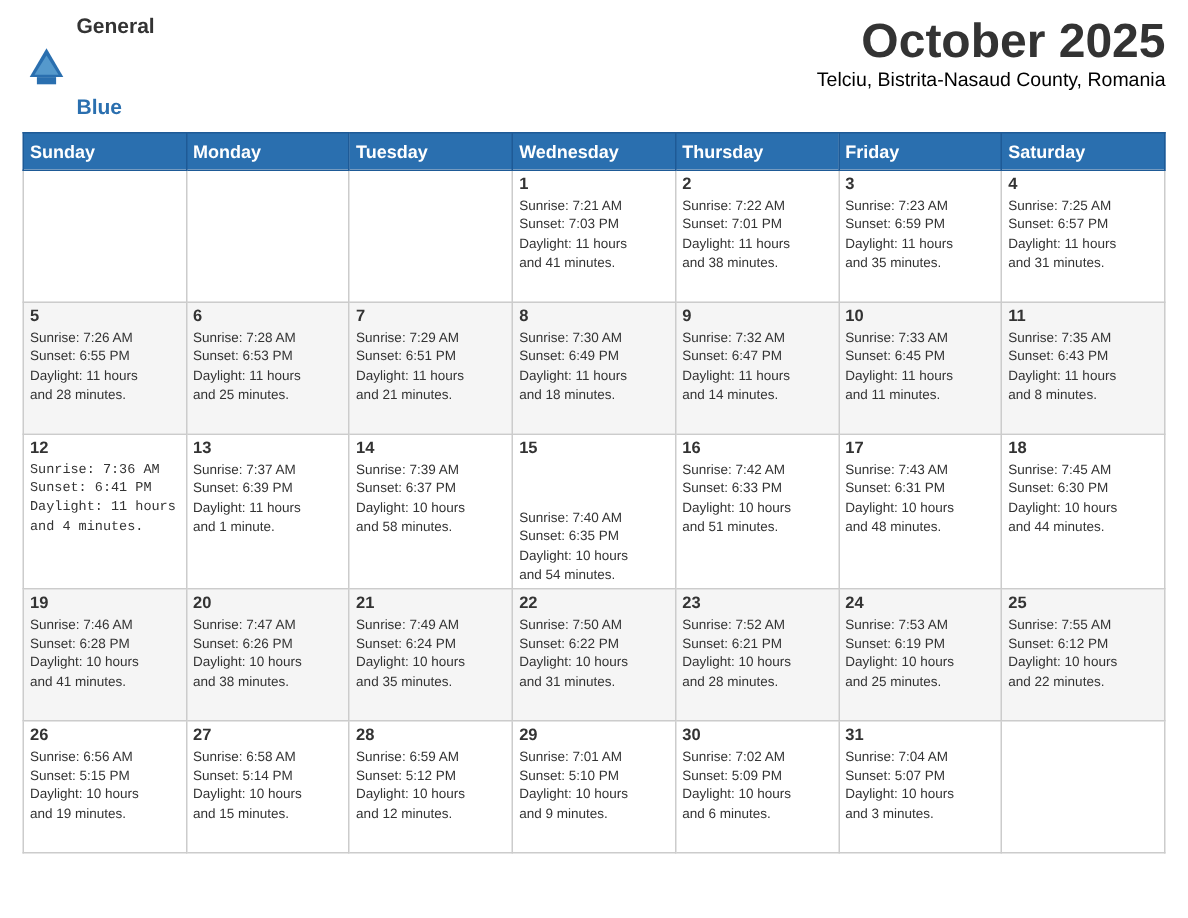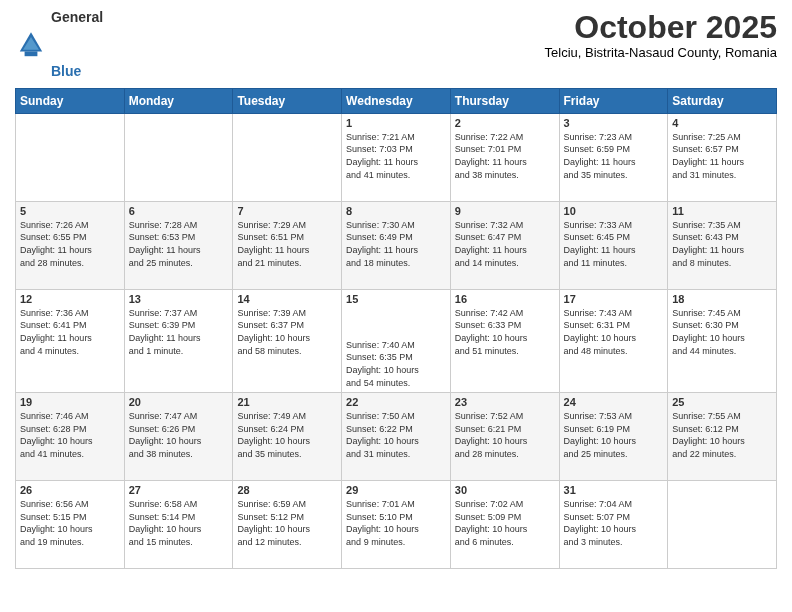--- a/index.html
+++ b/index.html
@@ -218,21 +218,21 @@
             <span class="day-num">11</span>
             <div class="day-info" style="white-space: pre-line;">Sunrise: 7:35 AM
 Sunset: 6:43 PM
 Daylight: 11 hours
 and 8 minutes.</div>
           </td>
         </tr>
         <tr>
           <td>
             <span class="day-num">12</span>
-            <div class="day-info" style="white-space: pre-line;">Sunrise: 7:36 AM
+            <div class="day-info" style="white-space: pre-line; font-family: Liberation Mono, monospace;">Sunrise: 7:36 AM
 Sunset: 6:41 PM
 Daylight: 11 hours
 and 4 minutes.</div>
           </td>
           <td>
             <span class="day-num">13</span>
             <div class="day-info" style="white-space: pre-line;">Sunrise: 7:37 AM
 Sunset: 6:39 PM
 Daylight: 11 hours
 and 1 minute.</div>

